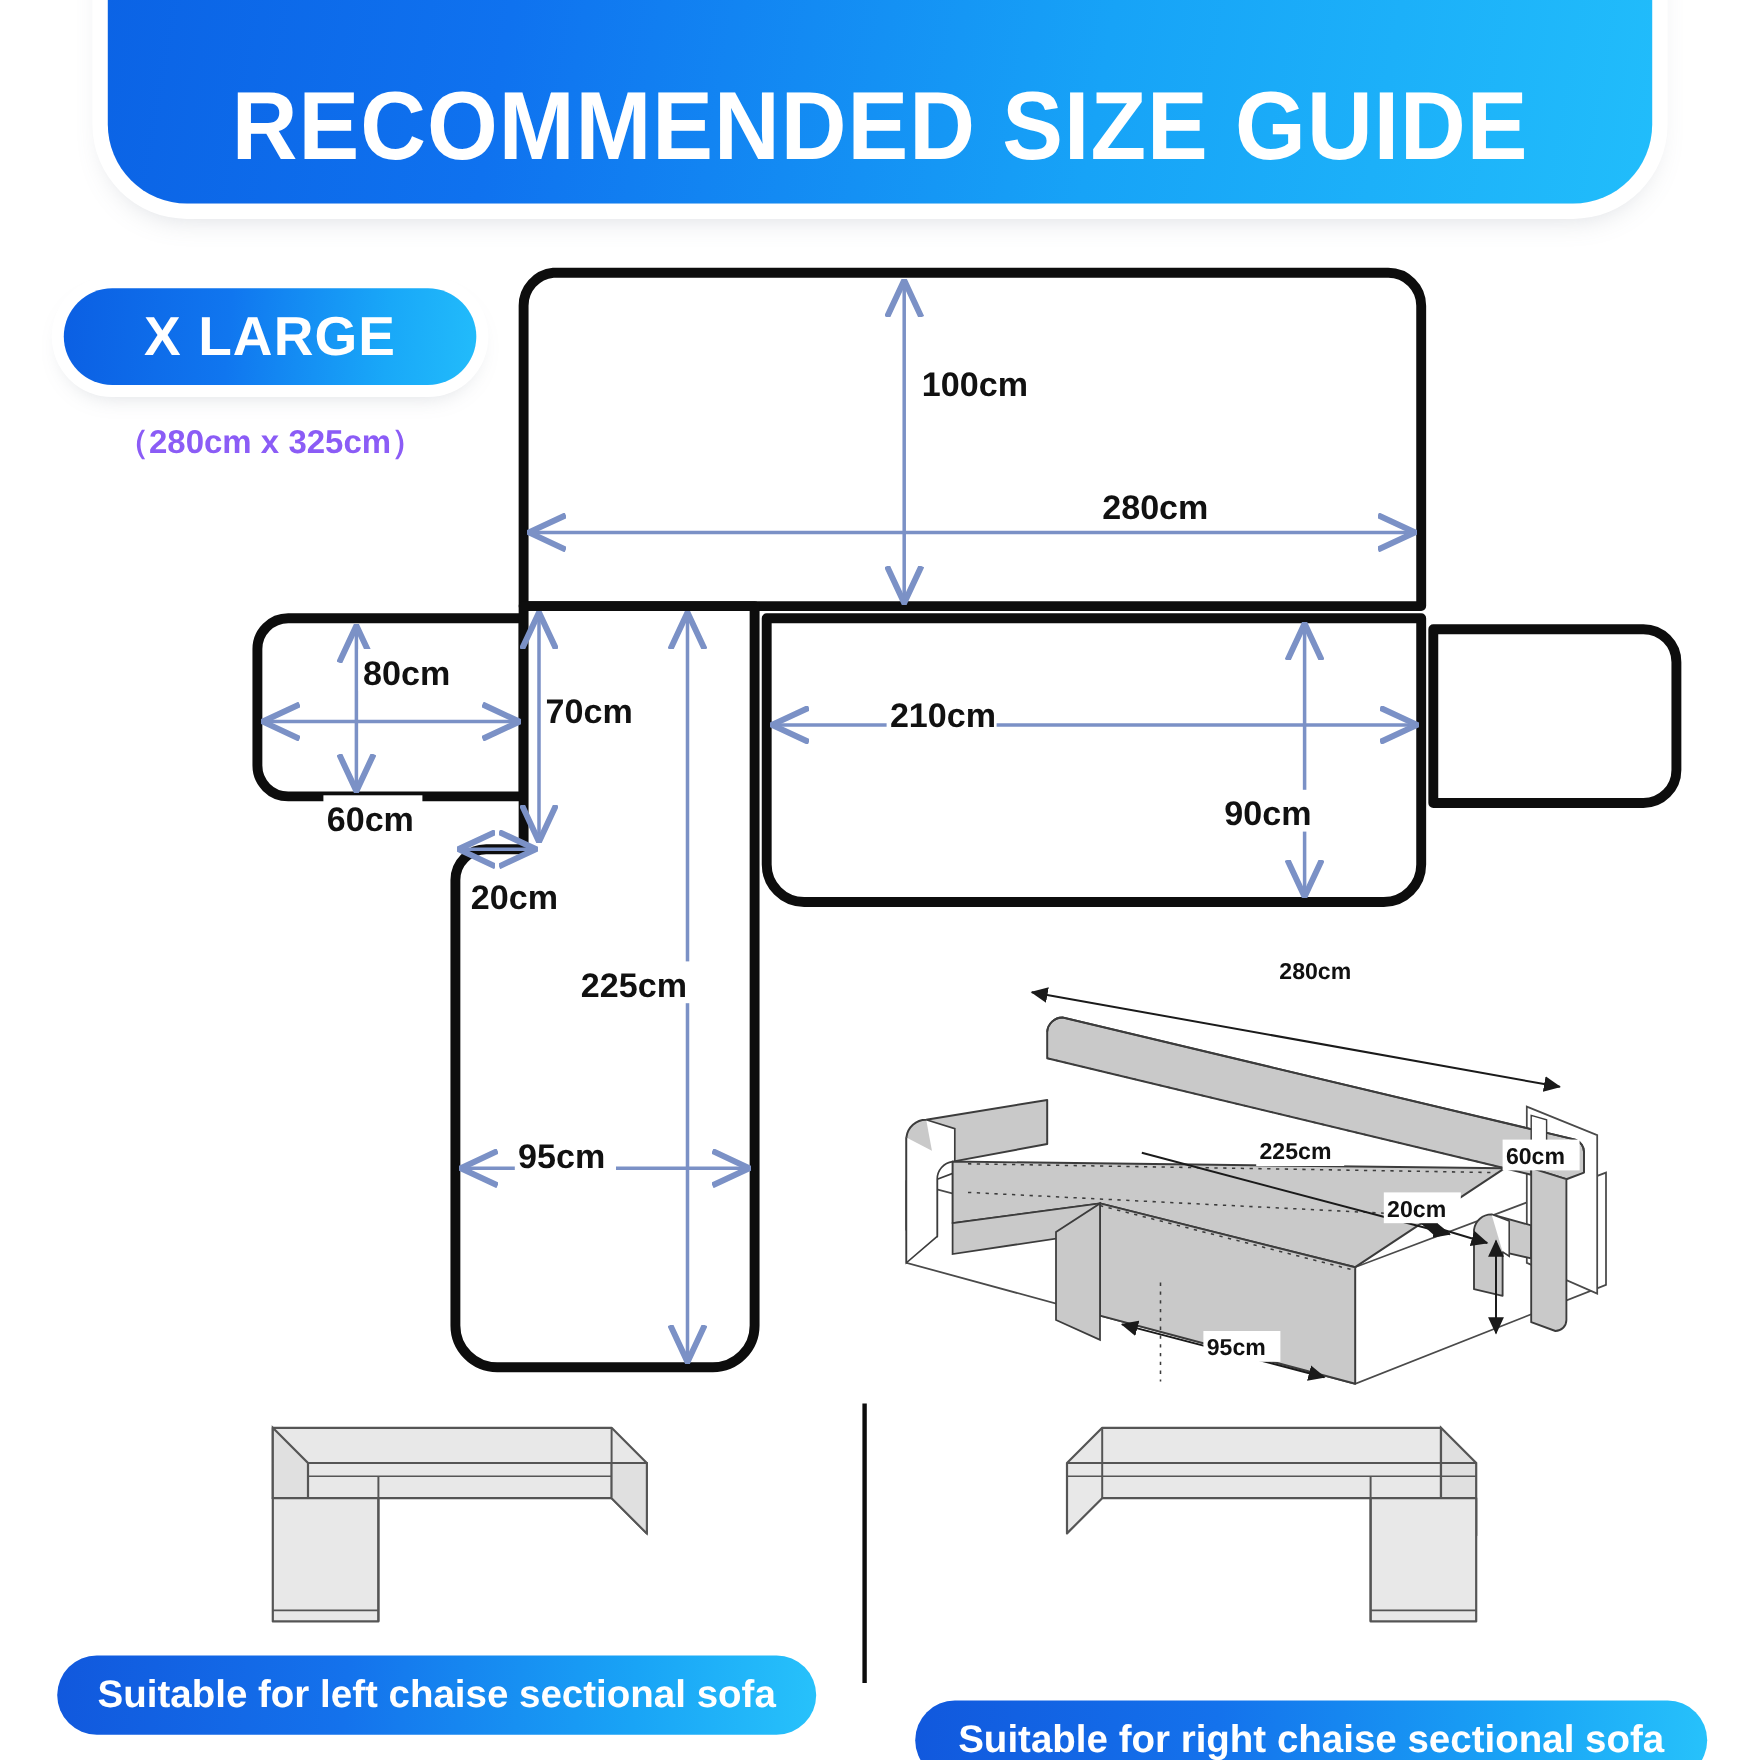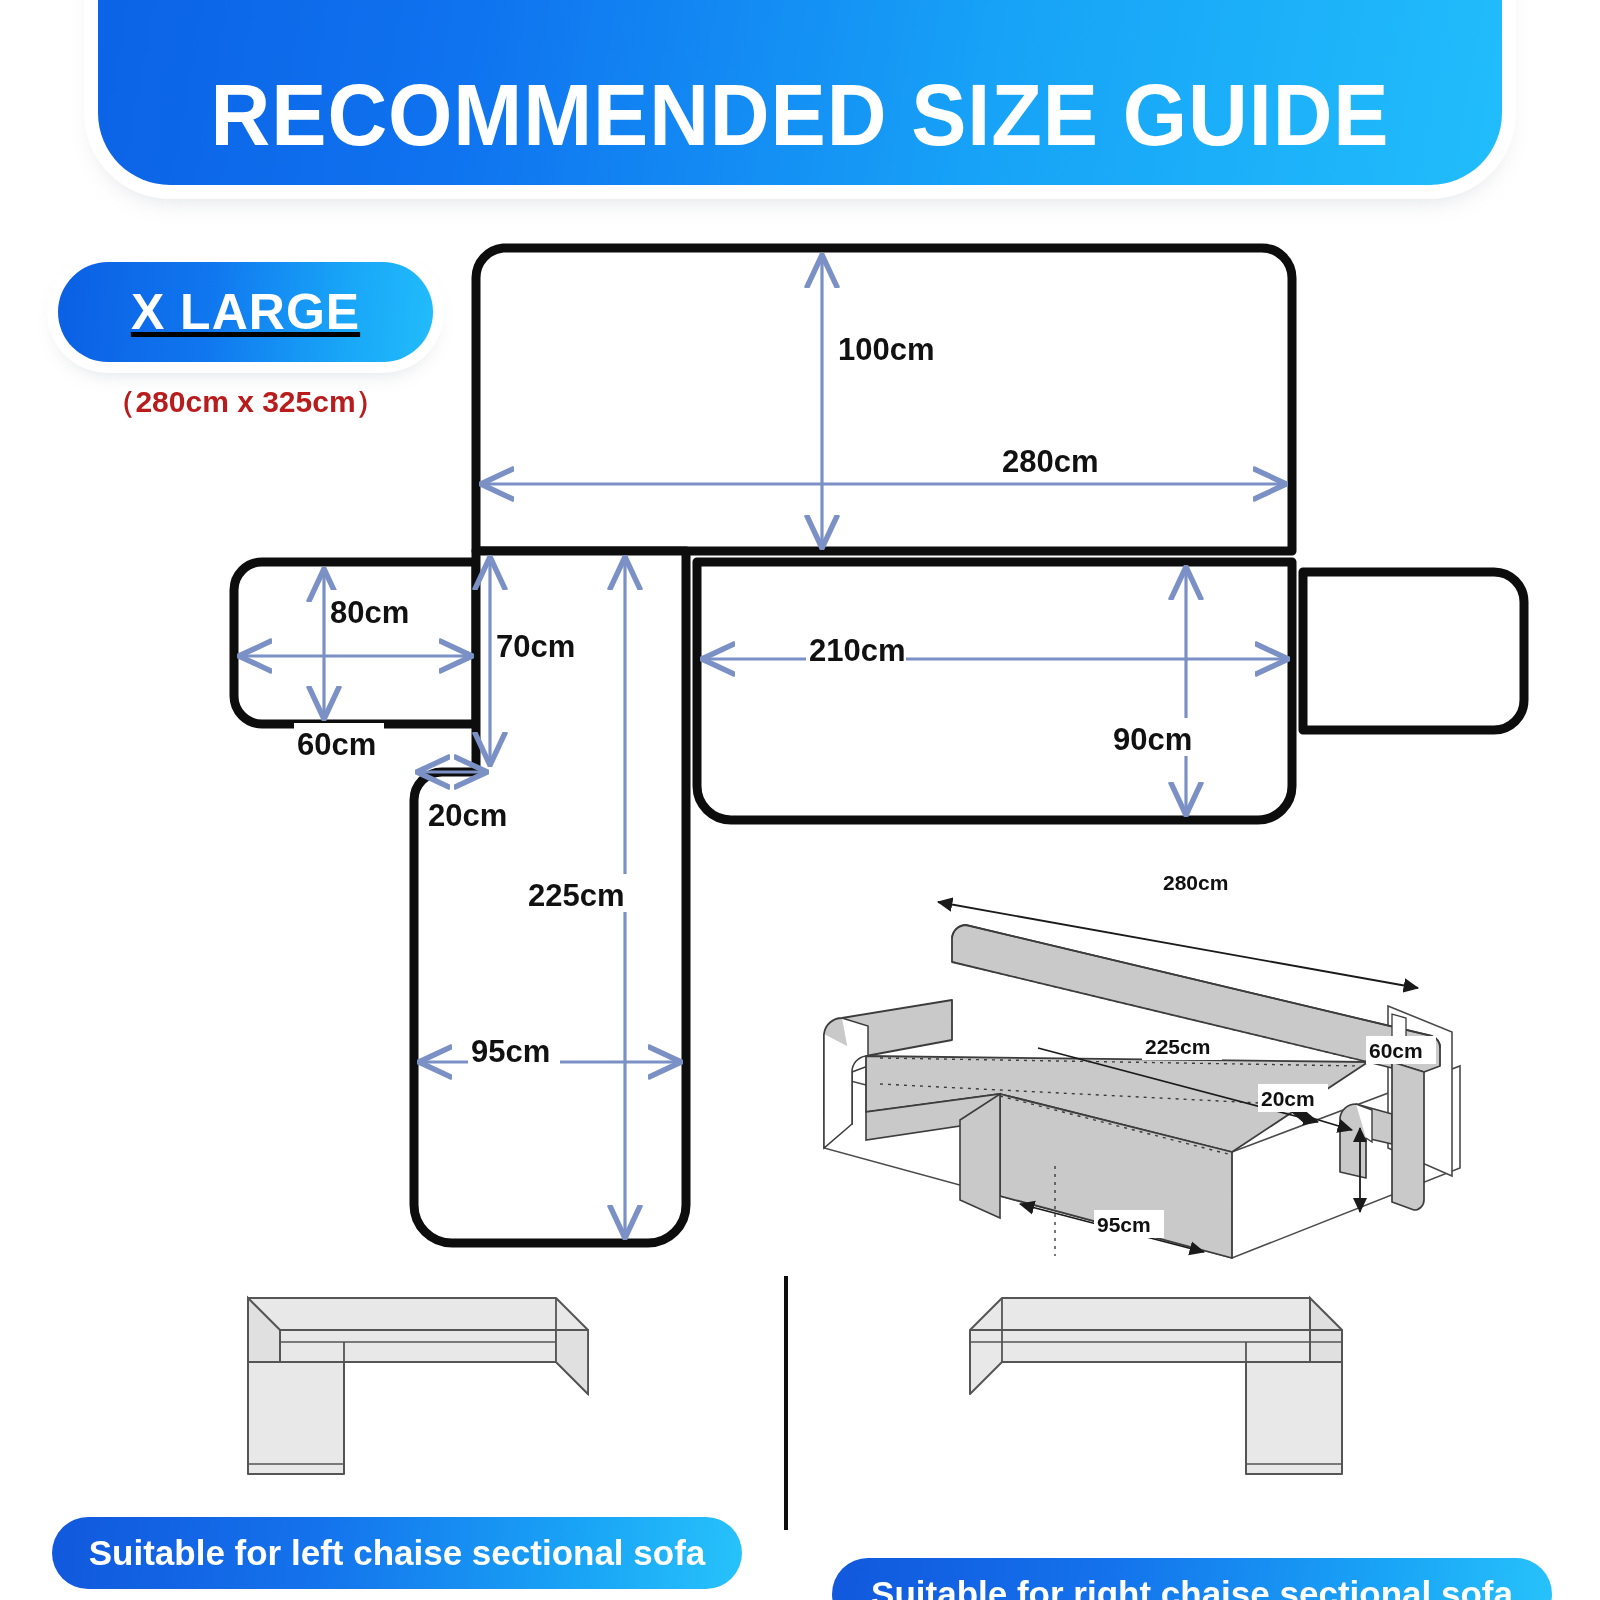--- a/index.html
+++ b/index.html
@@ -41,46 +41,45 @@
     white-space: nowrap;
     transform: scaleX(0.94);
   }
 
   
   #size-pill {
     position: absolute;
     left: 58px;
     top: 262px;
     width: 375px;
-    height: 100px;
+    height: 88px;
     border-radius: 50px;
     background: linear-gradient(95deg, #0b5fe3 0%, #1076ef 40%, #19a8f8 78%, #22bcfb 100%);
     box-shadow: 0 0 0 11px #ffffff, 0 10px 20px rgba(120,130,145,0.28);
     display: flex;
     align-items: center;
     justify-content: center;
     z-index: 3;
-    text-decoration: underline;
   }
   #size-pill-label {
     color: #ffffff;
     font-size: 50px;
     font-weight: bold;
     letter-spacing: 1px;
     white-space: nowrap;
   }
   #size-dims {
     position: absolute;
     left: 58px;
     top: 382px;
     width: 375px;
     text-align: center;
     font-size: 30px;
     font-weight: bold;
-    color: #b91c1c;
+    color: #8b5cf6;
     z-index: 3;
   }
 
   
   #diagram-layer {
     position: absolute;
     left: 0;
     top: 0;
     width: 1600px;
     height: 1600px;
@@ -113,21 +112,20 @@
 
   
   .footer-pill {
     position: absolute;
     height: 72px;
     border-radius: 40px;
     display: flex;
     align-items: center;
     justify-content: center;
     z-index: 3;
-    margin-top: 12px;
   }
   #footer-pill-left {
     left: 52px;
     top: 1505px;
     width: 690px;
     background: linear-gradient(95deg, #1158dd 0%, #1472ec 38%, #19a4f6 76%, #27c2fb 100%);
   }
   #footer-pill-right {
     left: 832px;
     top: 1546px;

